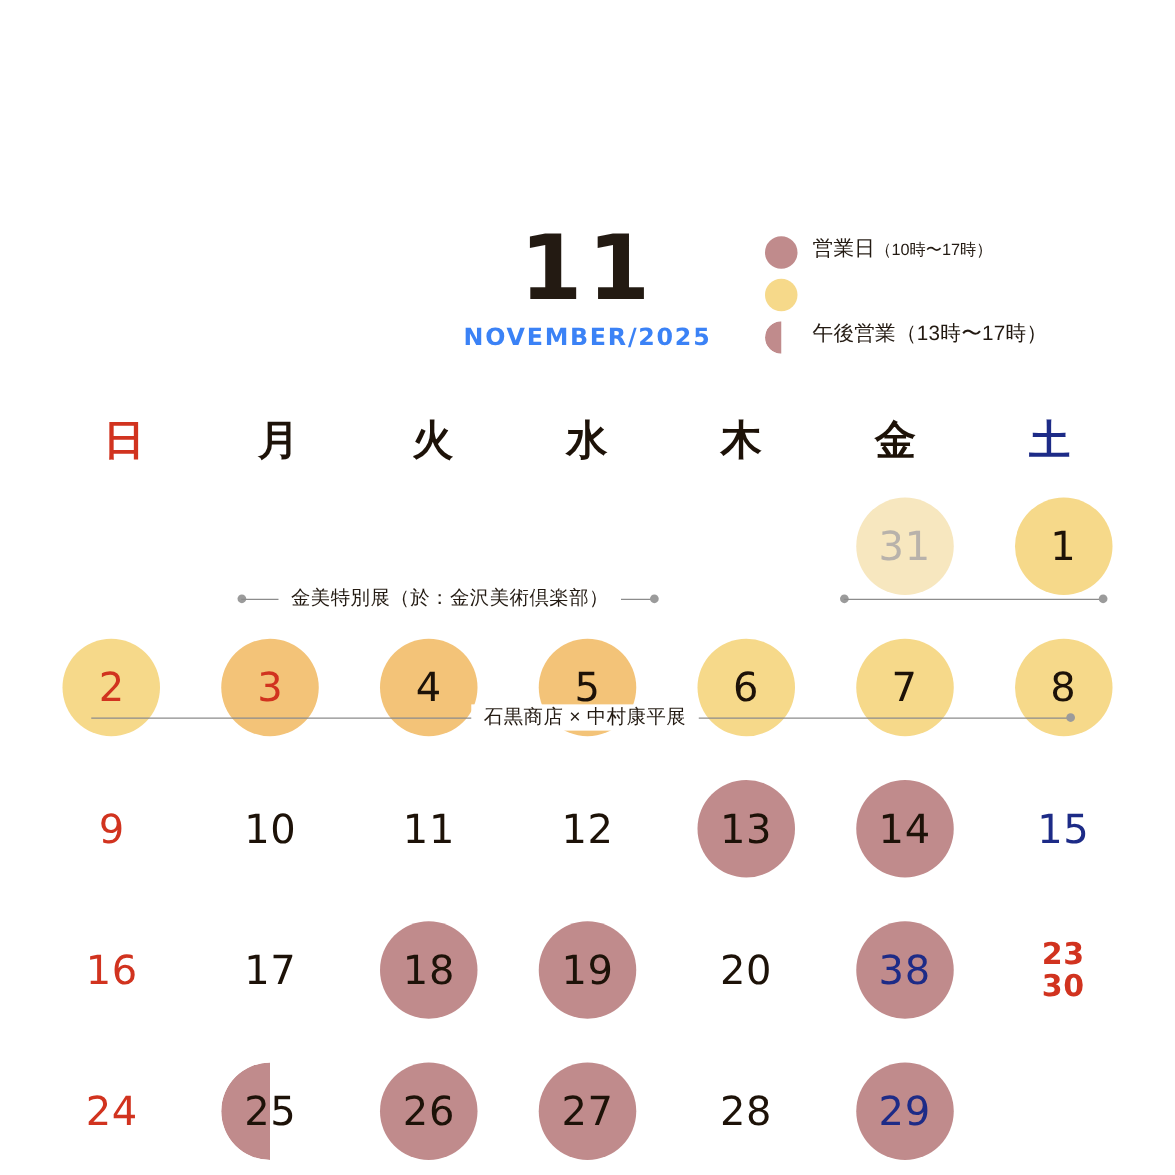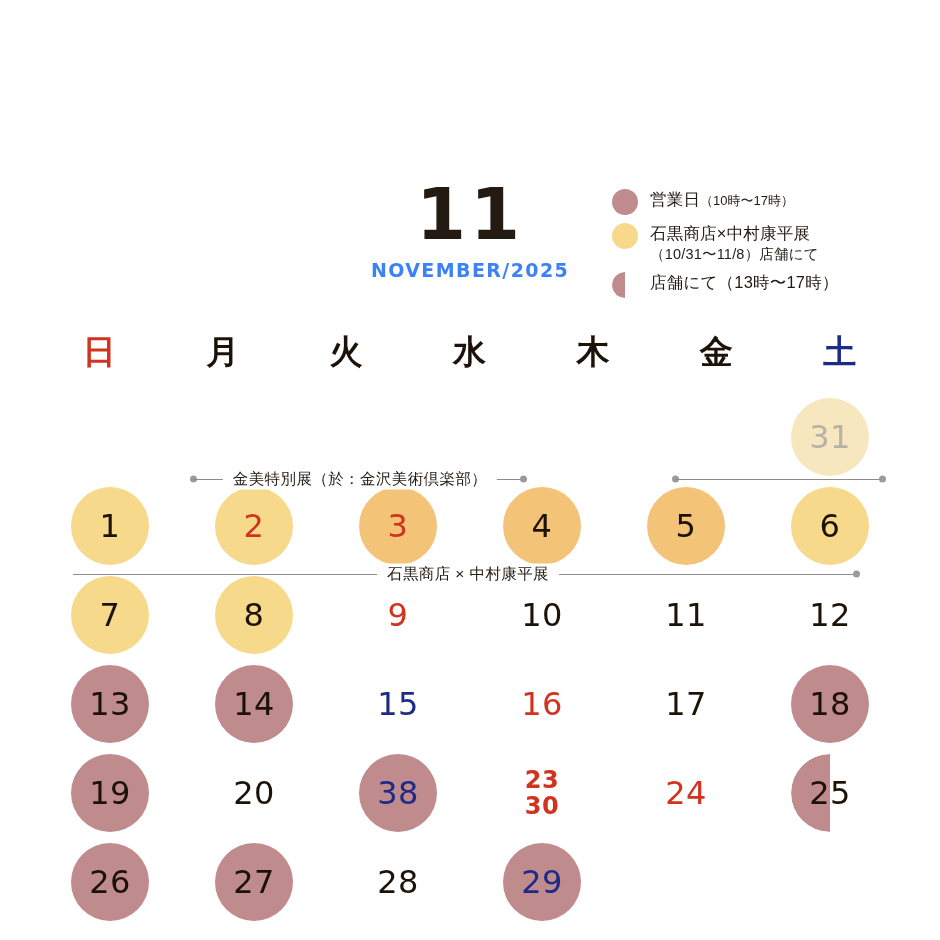--- a/index.html
+++ b/index.html
@@ -130,22 +130,23 @@
   .weekday.sun { color: #d1331f; }
   .weekday.sat { color: #1d2b87; }
 
   
   .grid {
     position: absolute;
     top: 392px;
     left: 38px;
     width: 864px;
     display: grid;
-    grid-template-columns: repeat(6, 1fr);
+    grid-template-columns: repeat(7, 1fr);
     grid-auto-rows: 89px;
+    gap: 24px;
   }
   .cell {
     position: relative;
     display: flex;
     align-items: center;
     justify-content: center;
   }
   .daywrap {
     position: relative;
     width: 78px;
@@ -273,29 +274,25 @@
 
     <div class="legend-row">
       <div class="legend-mark dot-full" style="background:#c08b8c;"></div>
       <div class="legend-text">
         <span>営業日</span><span class="small">（10時〜17時）</span>
       </div>
     </div>
 
     <div class="legend-row">
       <div class="legend-mark dot-full" style="background:#f6d98a;"></div>
-      <div class="legend-text">
-        <span>石黒商店×中村康平展</span>
-        <span class="sub">（10/31〜11/8）店舗にて</span>
-      </div>
     </div>
 
     <div class="legend-row">
       <div class="legend-mark dot-half"></div>
-      <div class="legend-text">店舗にて（13時〜17時）</div>
+      <div class="legend-text">午後営業（13時〜17時）</div>
     </div>
 
   </div>
 
   <div class="weekdays">
     <div class="weekday sun">日</div>
     <div class="weekday">月</div>
     <div class="weekday">火</div>
     <div class="weekday">水</div>
     <div class="weekday">木</div>

